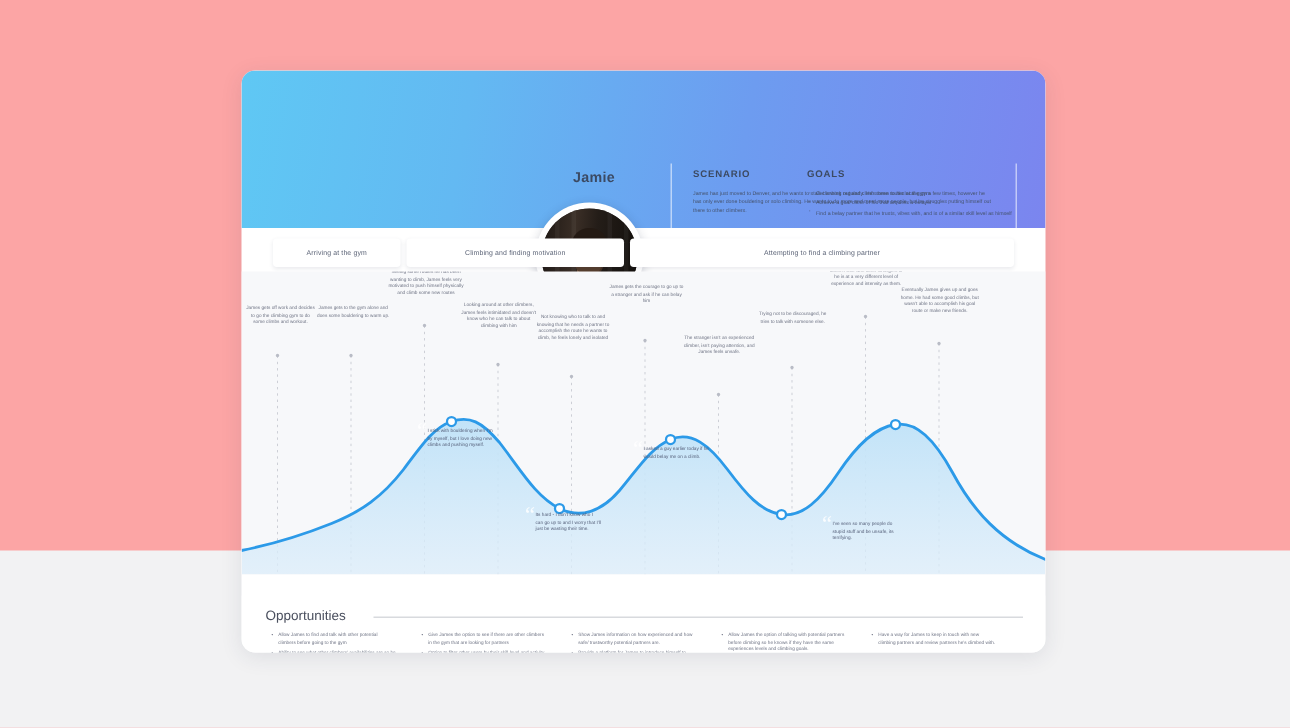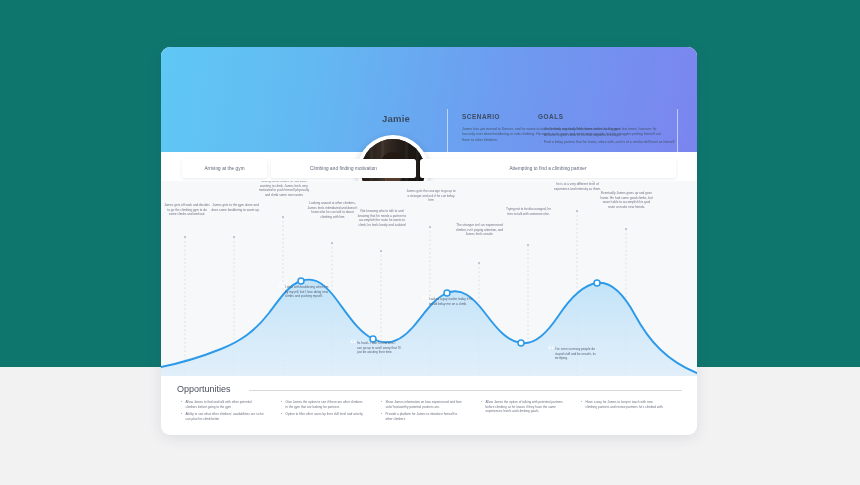--- a/index.html
+++ b/index.html
@@ -5,21 +5,21 @@
   * { box-sizing: border-box; margin: 0; padding: 0; }
   html, body {
     width: 860px; height: 485px;
     background: #f2f2f3;
     font-family: "Liberation Sans", sans-serif;
     overflow: hidden;
   }
   #canvas {
     position: relative;
     width: 860px; height: 367px;
-    background: #0f766e;
+    background: #fca5a5;
   }
   
   .card {
     position: absolute;
     left: 161px; top: 47px;
     width: 536px; height: 388px;
     background: #ffffff;
     border-radius: 9px;
     overflow: hidden;
     box-shadow: 0 3px 14px rgba(40,50,80,.10);
@@ -144,21 +144,21 @@
   }
   .quote:before {
     content: "\201C";
     position: absolute; left: -1px; top: -4px;
     font-size: 15px; line-height: 1;
     color: rgba(255,255,255,.85);
     font-family: "Liberation Serif", serif;
   }
   
   .opps {
-    position: absolute; left: 0; top: 329px;
+    position: absolute; left: 0; top: 350px;
     width: 536px; height: 52px;
     background: #ffffff;
   }
   .opps-title {
     position: absolute; left: 16px; top: 8px;
     font-size: 9px; color: #4a4f5e; font-weight: normal;
   }
   .opps-rule {
     position: absolute; left: 88px; top: 14px;
     width: 433px; height: 1px; background: #d8dade;

